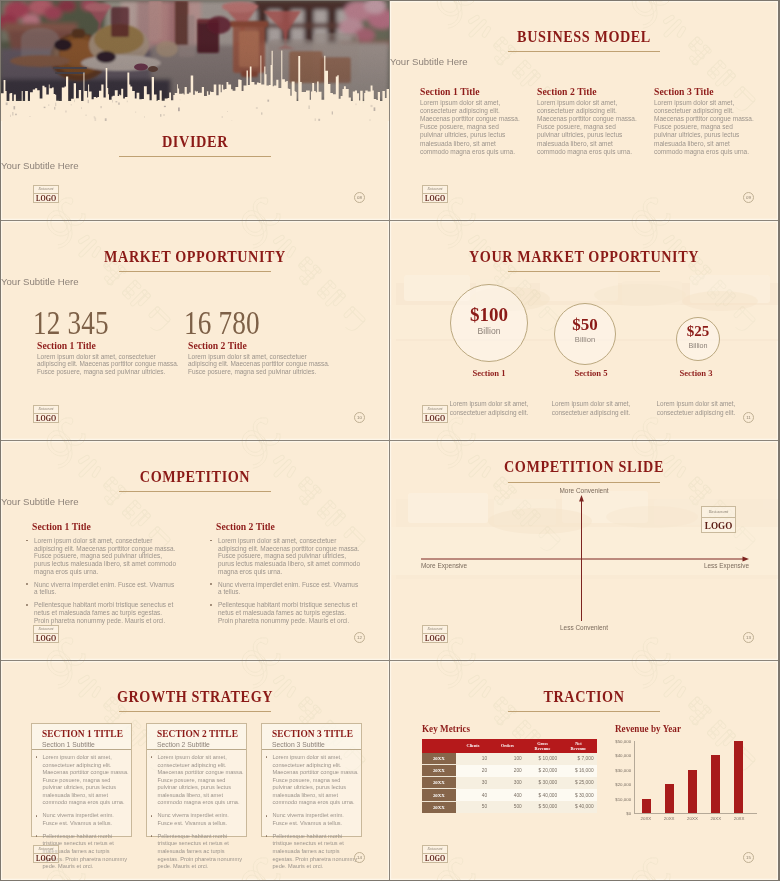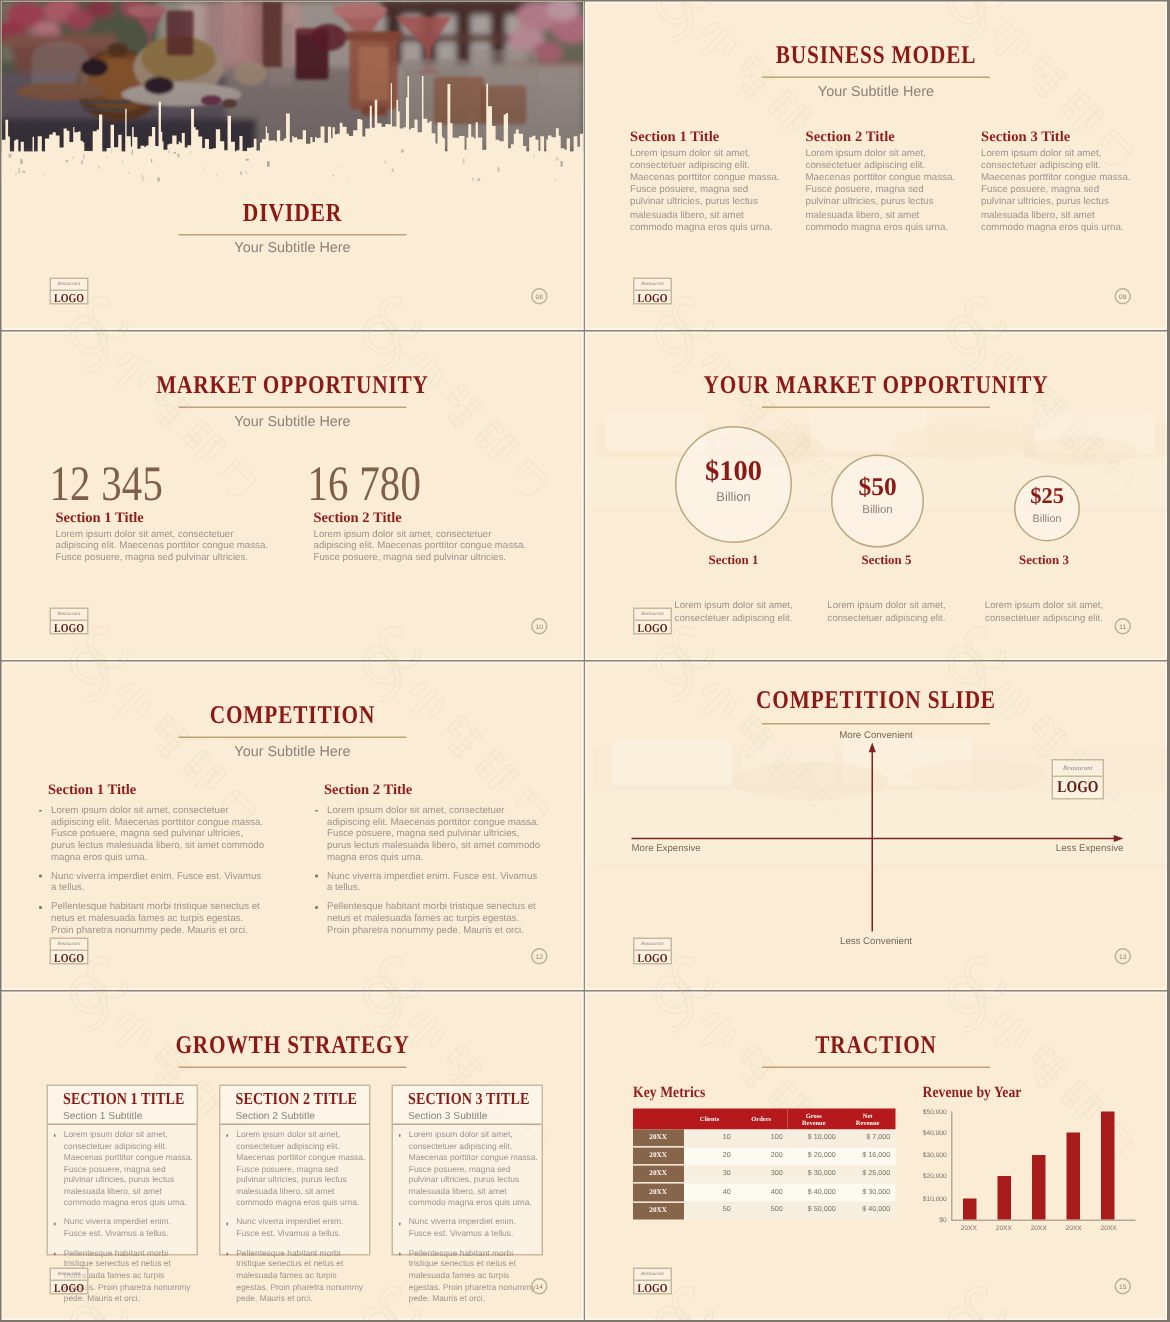--- a/index.html
+++ b/index.html
@@ -19,21 +19,21 @@
   .content{position:absolute;inset:0;z-index:3;}
   .ghost{position:absolute;left:0;top:0;width:388px;height:219px;z-index:2;
          pointer-events:none;}
   .photo-bg{position:absolute;left:0;top:0;width:388px;height:100px;z-index:2;}
   .photo-edge{position:absolute;left:0;top:0;width:388px;height:120px;z-index:2;}
 
   .title{position:absolute;left:0;right:0;text-align:center;
          font-family:"Liberation Serif",serif;font-weight:bold;color:#8b1a17;
          letter-spacing:.04em;transform:scaleX(.835);transform-origin:50% 50%;}
   .ruler{position:absolute;height:1px;background:#bfa173;}
-  .subtitle{position:absolute;left:0;right:0;text-align:center;
+  .subtitle{position:absolute;left:0;right:0;
             color:#8d8279;font-family:"Liberation Sans",sans-serif;}
 
   .sec-title{font-family:"Liberation Serif",serif;font-weight:bold;color:#8f1d1b;}
   .body-txt{color:#9c948c;font-family:"Liberation Sans",sans-serif;}
 
   
   .logo{position:absolute;width:26px;height:18px;border:.6px solid #c9b99c;
         background:rgba(255,252,245,.35);text-align:center;z-index:5;
         box-sizing:border-box;}
   .logo .lg-top{font-family:"Liberation Serif",serif;font-style:italic;
@@ -61,21 +61,21 @@
   .s1-rule{left:118px;right:118px;top:155px;}
   .s1-sub{top:159px;font-size:9.6px;line-height:11px;}
 
   
   .bm-cols{position:absolute;left:30px;top:85px;width:336px;display:flex;gap:15px;}
   .bm-col{width:102px;}
   .bm-col .sec-title{font-size:9.7px;margin-bottom:1.5px;letter-spacing:.005em;}
   .bm-col .body-txt{font-size:6.5px;line-height:8.2px;}
 
   
-  .mo-cols{position:absolute;left:32px;top:89px;width:330px;display:flex;gap:21px;}
+  .mo-cols{position:absolute;left:32px;top:89px;width:330px;display:flex;}
   .mo-col{width:151px;flex:0 0 151px;}
   .mo-num{font-family:"Liberation Serif",serif;font-size:33px;line-height:26px;
           color:#7d6047;letter-spacing:.005em;margin-bottom:4px;
           transform:scaleX(.825);transform-origin:0 50%;width:200px;}
   .mo-head{font-size:9.7px;margin:0 0 1.5px 4px;}
   .mo-body{font-size:6.47px;line-height:7.65px;width:147px;margin-left:4px;}
 
   
   .ym-wrap{position:absolute;left:0;top:0;width:388px;height:219px;text-decoration:underline;}
   .ym-item{position:absolute;}

